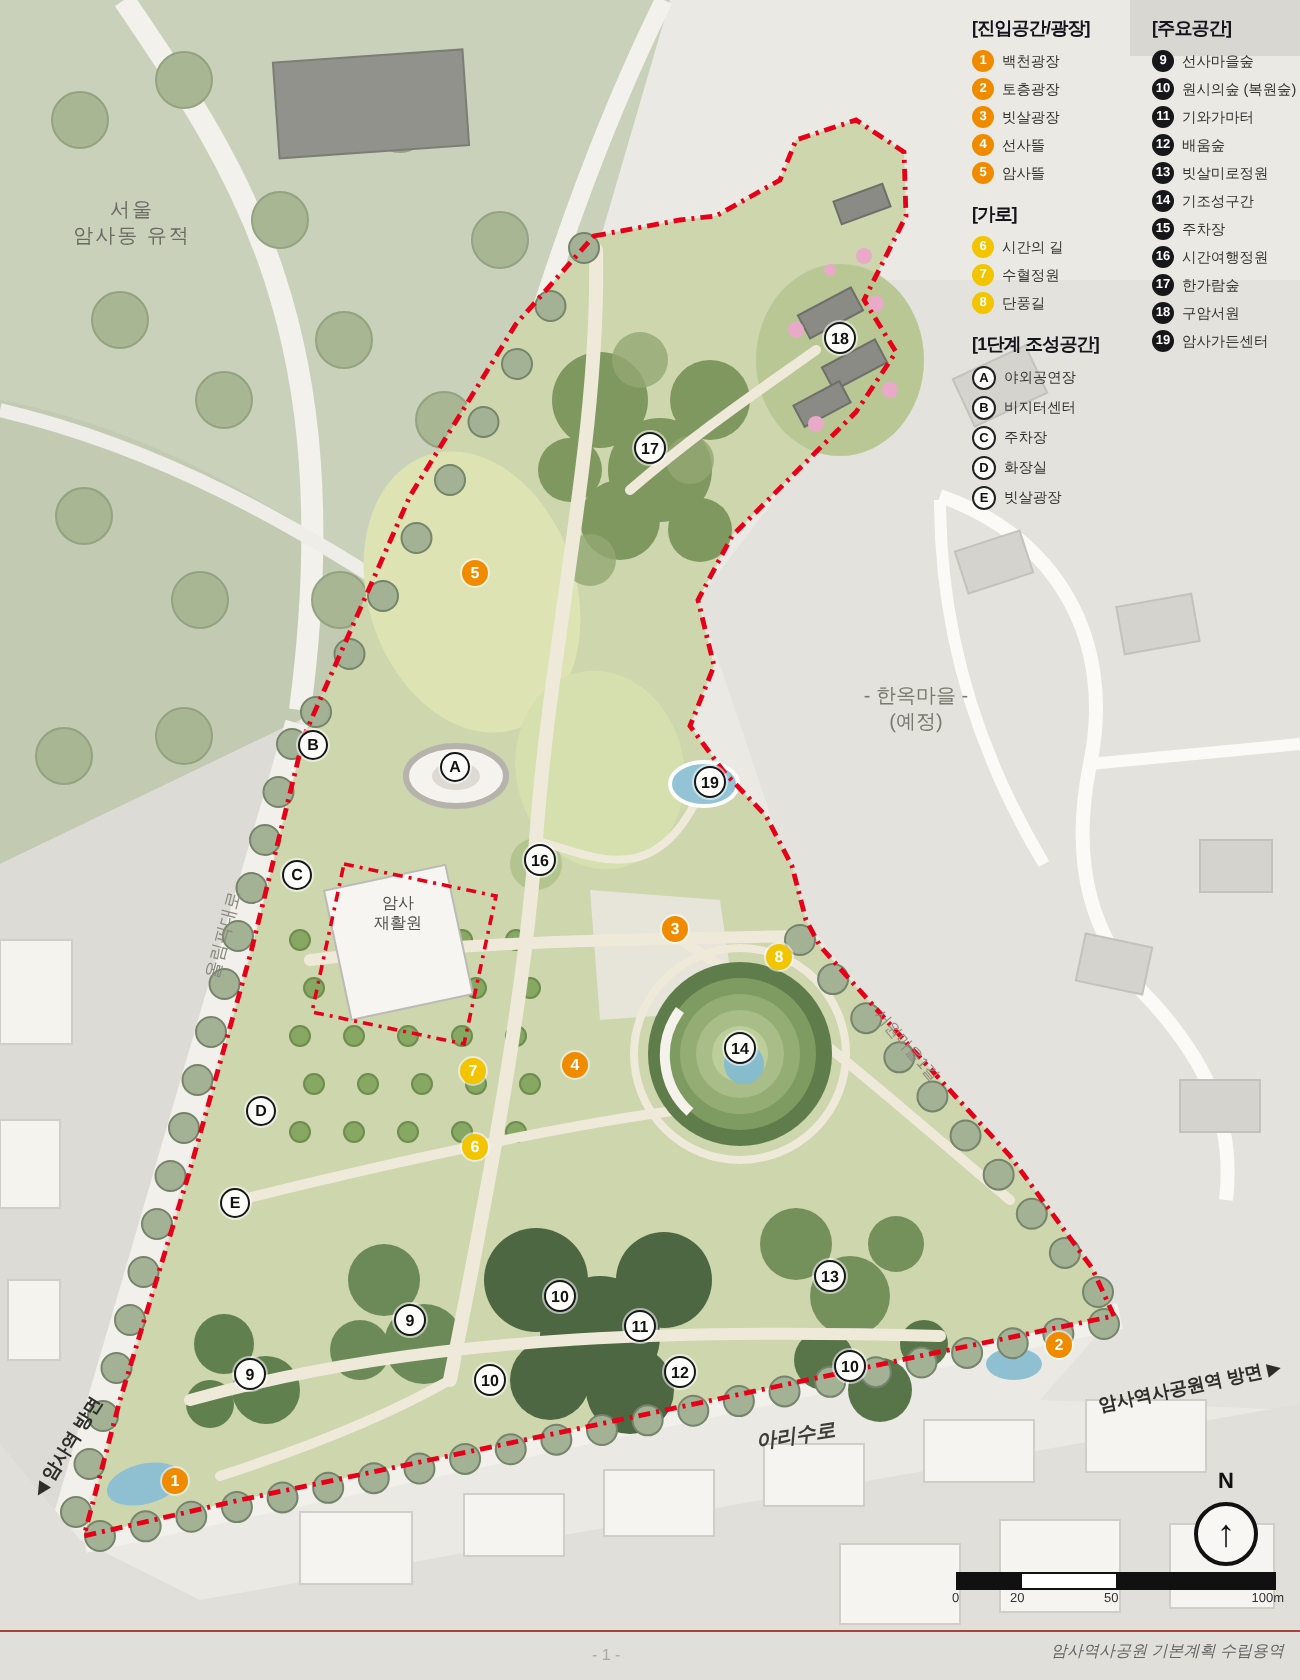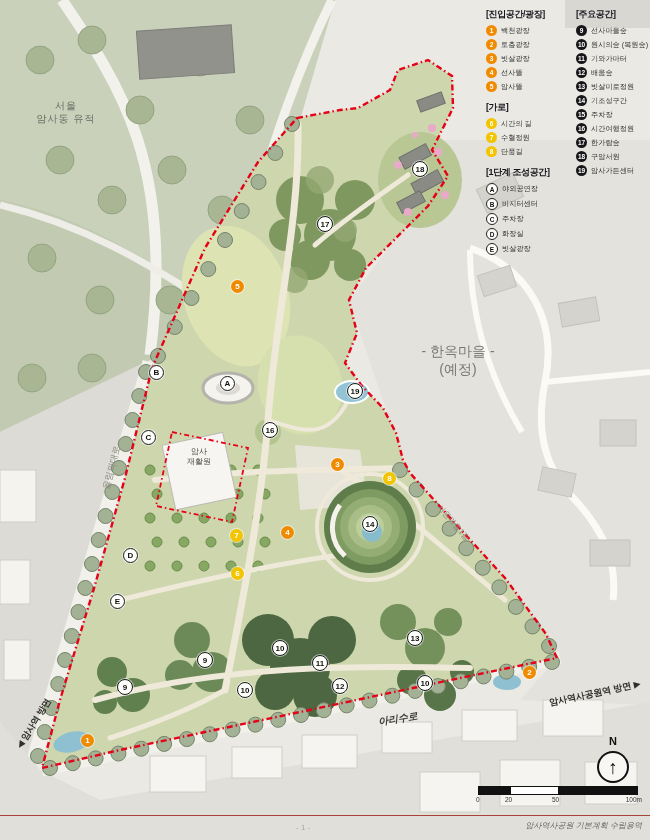--- a/index.html
+++ b/index.html
@@ -6,21 +6,21 @@
   .stage{
     position:relative; width:650px; height:840px; overflow:hidden;
     background:#eae9e4;
     font-family:"Liberation Sans","DejaVu Sans",sans-serif;
   }
   .stage svg{position:absolute;left:0;top:0;}
 
   
   .map-label{position:absolute;text-align:center;line-height:1.25;color:#55554f;pointer-events:none;}
   .lbl-historic{left:18px;top:100px;width:96px;font-size:10px;color:#6b6b64;letter-spacing:1px;}
-  .lbl-hanok{left:408px;top:343px;width:100px;font-size:14px;color:#79796f;}
+  .lbl-hanok{left:408px;top:343px;width:100px;font-size:10px;color:#79796f;}
   .lbl-rehab{left:176px;top:447px;width:46px;font-size:8px;color:#50504a;}
   .lbl-arisu{left:366px;top:713px;width:64px;font-size:10px;font-weight:700;font-style:italic;color:#3d3d38;transform:rotate(-9deg);}
   .lbl-olympic{left:74px;top:462px;width:76px;font-size:9px;color:#8a8a80;transform:rotate(-75deg);}
   .lbl-seowon{left:414px;top:518px;width:78px;font-size:8px;color:#8d8d85;transform:rotate(49deg);}
   .lbl-amsa-sta{left:-14px;top:718px;width:96px;font-size:9px;font-weight:700;color:#2e2e2a;transform:rotate(-58deg);}
   .lbl-park-sta{left:532px;top:688px;width:126px;font-size:9px;font-weight:700;color:#2e2e2a;transform:rotate(-12deg);}
 
   .existing-box{
     position:absolute;left:103px;top:314px;width:104px;height:44px;
     background:#fff;border:2px solid #2e2e2a;border-radius:7px;

